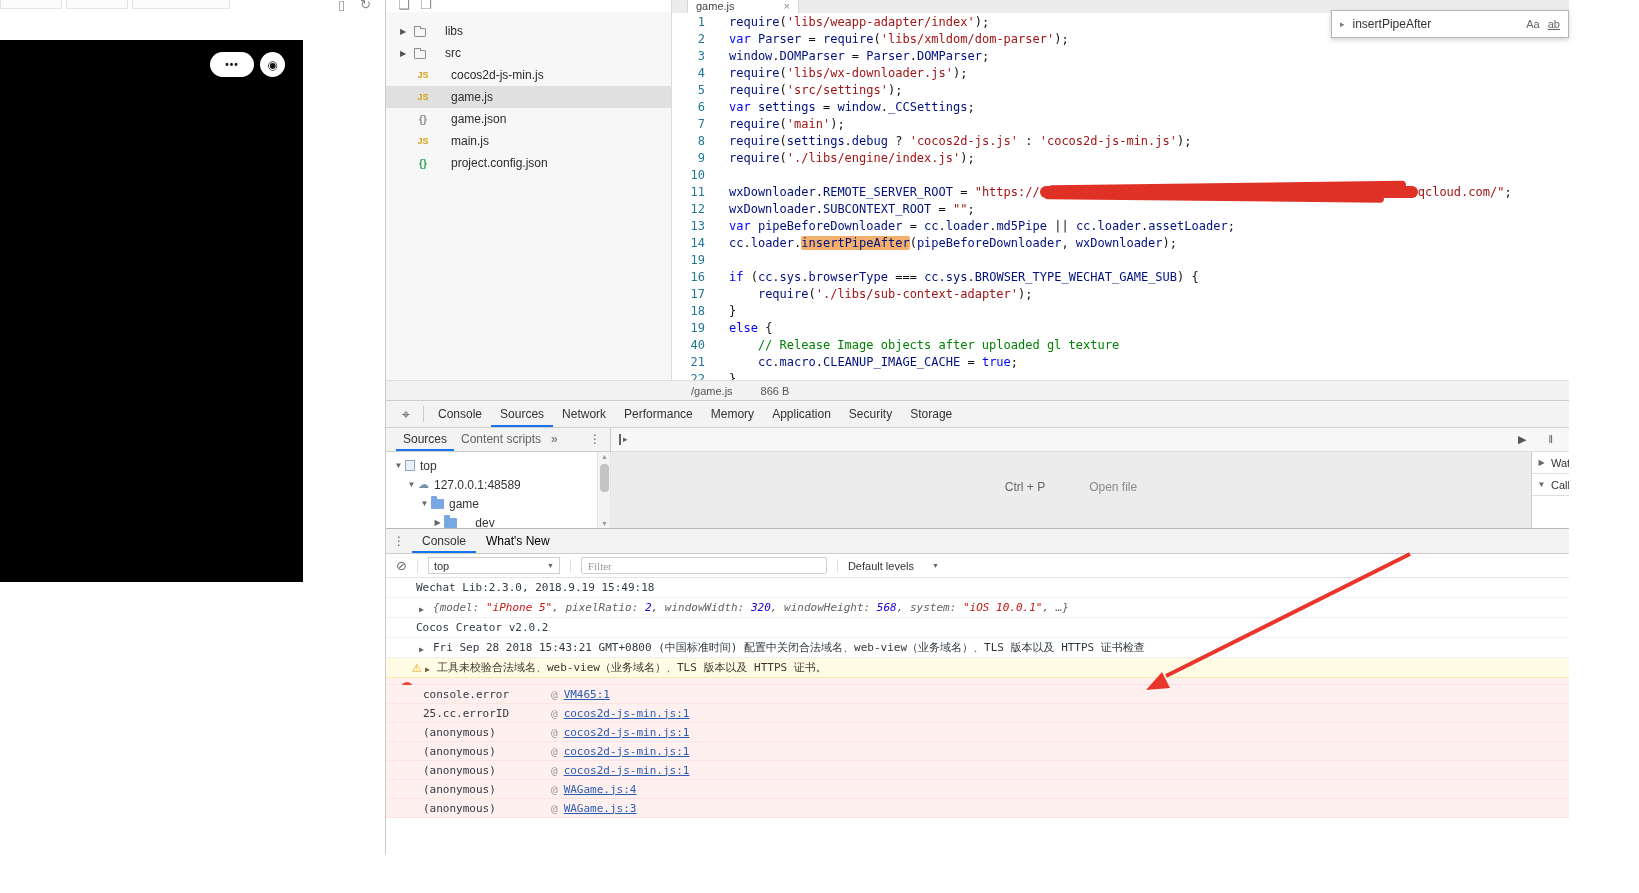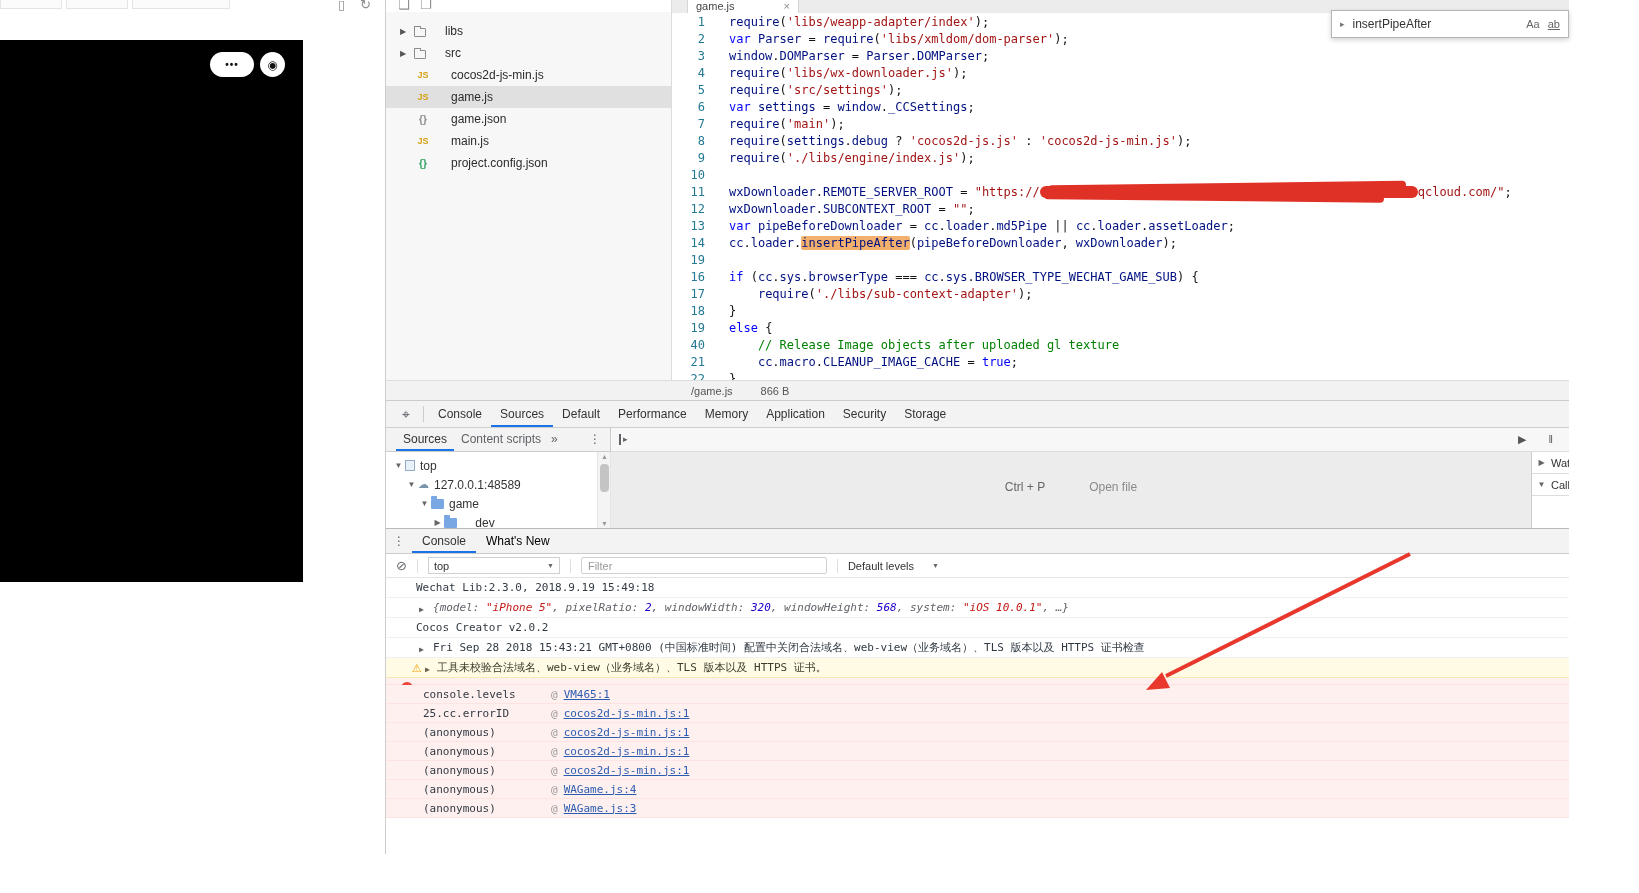--- a/index.html
+++ b/index.html
@@ -98,21 +98,21 @@
 .chead{position:absolute;left:0;top:528px;width:1183px;height:26px;background:#f3f3f3;border-top:1px solid #b9b9b9;border-bottom:1px solid #ccc;display:flex;align-items:stretch}
 .ckebab{width:26px;text-align:center;line-height:25px;color:#5f6368}
 .ctabs{display:flex}
 .ctab{padding:0 10px;line-height:25px;color:#000000;font-size:12px;white-space:nowrap}
 .ctab.sel{color:#333;box-shadow:inset 0 -2px 0 #1a73e8}
 .ctoolbar{position:absolute;left:0;top:554px;width:1183px;height:24px;background:#fff;border-bottom:1px solid #e3e3e3;display:flex;align-items:center;padding-left:10px;gap:10px}
 .cclear{color:#5f6368;font-size:13px}
 .vsep2{width:1px;height:14px;background:#e0e0e0}
 .ctx{display:flex;align-items:center;justify-content:space-between;width:132px;height:17px;border:1px solid #d0d0d0;padding:0 5px;color:#333;font-size:11px;background:#fff}
 .caret{font-size:7px;color:#666}
-.filter-input{width:246px;height:17px;border:1px solid #d0d0d0;border-radius:2px;padding:0 6px;font-size:11px;color:#333;font-family:Liberation Sans, sans-serif}
+.filter-input{width:246px;height:17px;border:1px solid #d0d0d0;border-radius:2px;padding:0 6px;font-size:11px;color:#333;font-family:Liberation Serif, serif}
 .filter-input::placeholder{color:#999}
 .levels{display:flex;gap:18px;align-items:center;color:#333;font-size:11px}
 
 .cmsgs{position:absolute;left:0;top:578px;width:1183px;height:276px;background:#fff;overflow:hidden;font-size:11px;line-height:13px;color:#303942}
 .crow{position:relative;border-bottom:1px solid #f0f0f0;padding:3px 8px 3px 30px;white-space:nowrap}
 .crow.preview{padding-left:47px;font-style:italic;color:#5f6368}
 .crow.group{padding-left:47px}
 .crow.warning{background:#fffbe5;border-color:#f5eab0;padding-left:51px;color:#3d3push5}
 .crow.warning{color:#3d3a2a}
 .crow.error{background:#fff0f0;border-color:#ffe0e0;padding-left:37px;color:#e60000}
@@ -247,21 +247,21 @@
       <span>/game.js</span>
       <span>866 B</span>
     </div>
 
     <div class="main-tabbar">
       <span class="inspect">⌖</span>
       <span class="vsep"></span>
       <div class="dtabs">
           <div class="dtab">Console</div>
           <div class="dtab sel">Sources</div>
-          <div class="dtab">Default</div>
+          <div class="dtab">Network</div>
           <div class="dtab">Performance</div>
           <div class="dtab">Memory</div>
           <div class="dtab">Application</div>
           <div class="dtab">Security</div>
           <div class="dtab">Storage</div>
         </div>
     </div>
 
     <div class="nav-header">
       <div class="ptabs">
@@ -351,21 +351,21 @@
     </div>
 
     <div class="cmsgs mono">
         <div class="crow log"><span class="cbody">Wechat Lib:2.3.0, 2018.9.19 15:49:18</span></div>
         <div class="crow preview"><span class="carrow">▶</span><span class="cbody"><span class="cp-pv">{</span><span class="cp-key">model</span><span class="cp-pv">: </span><span class="cp-str">"iPhone 5"</span><span class="cp-pv">, </span><span class="cp-key">pixelRatio</span><span class="cp-pv">: </span><span class="cp-num">2</span><span class="cp-pv">, </span><span class="cp-key">windowWidth</span><span class="cp-pv">: </span><span class="cp-num">320</span><span class="cp-pv">, </span><span class="cp-key">windowHeight</span><span class="cp-pv">: </span><span class="cp-num">568</span><span class="cp-pv">, </span><span class="cp-key">system</span><span class="cp-pv">: </span><span class="cp-str">"iOS 10.0.1"</span><span class="cp-pv">, …}</span></span></div>
         <div class="crow log"><span class="cbody">Cocos Creator v2.0.2</span></div>
         <div class="crow group"><span class="carrow">▶</span><span class="cbody">Fri Sep 28 2018 15:43:21 GMT+0800 (中国标准时间) 配置中关闭合法域名、web-view（业务域名）、TLS 版本以及 HTTPS 证书检查</span></div>
         <div class="crow warning"><span class="cicon warn">⚠</span><span class="carrow">▶</span><span class="cbody">工具未校验合法域名、web-view（业务域名）、TLS 版本以及 HTTPS 证书。</span></div>
         <div class="crow error"><span class="cicon errb">✕</span><span class="carrow">▼</span></div>
         <div class="crow stack">
-          <span class="sfn">console.levels</span>
+          <span class="sfn">console.error</span>
           <span class="sat">@</span>
           <span class="sloc clink">VM465:1</span>
         </div>
         <div class="crow stack">
           <span class="sfn">25.cc.errorID</span>
           <span class="sat">@</span>
           <span class="sloc clink">cocos2d-js-min.js:1</span>
         </div>
         <div class="crow stack">
           <span class="sfn">(anonymous)</span>

